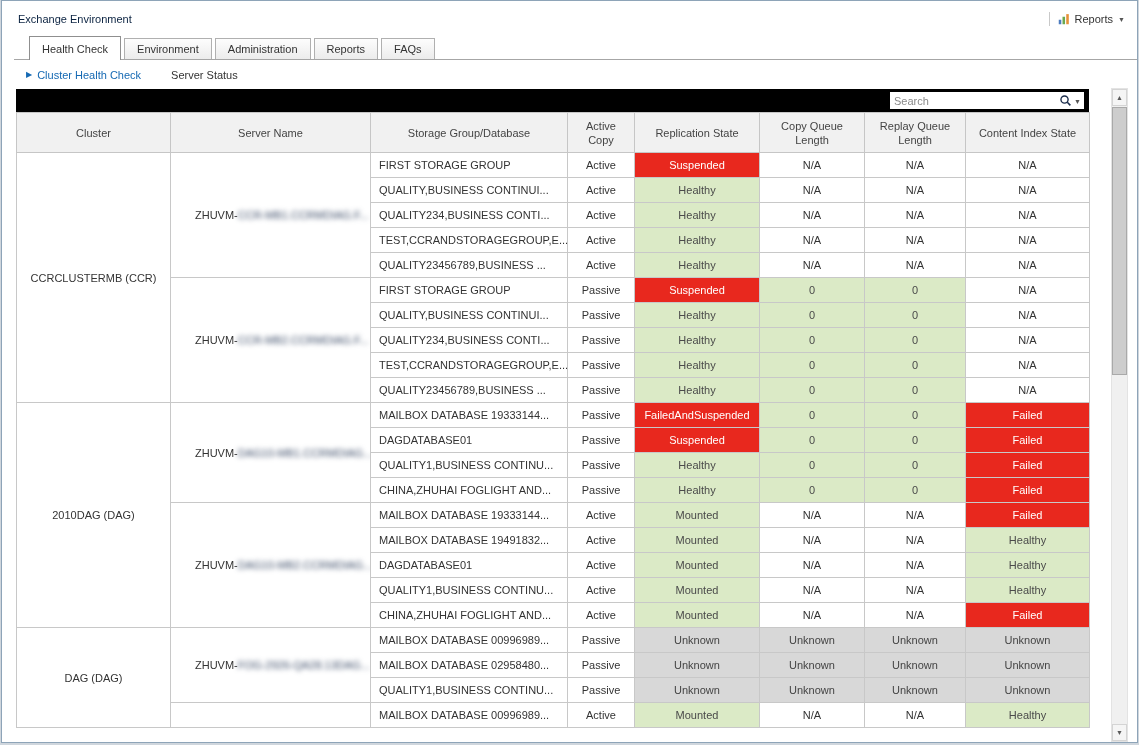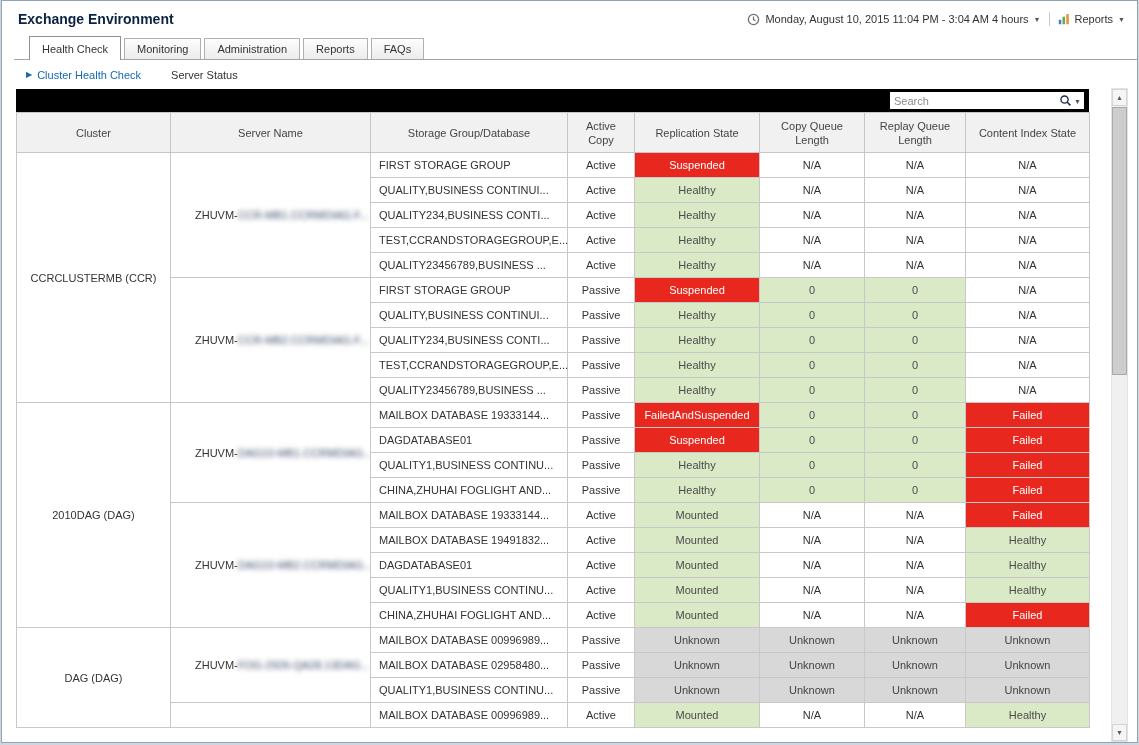--- a/index.html
+++ b/index.html
@@ -5,21 +5,21 @@
   * { margin:0; padding:0; box-sizing:border-box; }
   body { background:#cfd6dd; font-family:"Liberation Sans", sans-serif; }
   .page {
     width:1137px; height:743px; margin:0 auto; border:1px solid #8ea4b8;
     background:#fff; position:relative; overflow:hidden;
     font-family:"Liberation Sans", sans-serif;
   }
 
   
   .top-header { height:36px; display:flex; align-items:center; justify-content:space-between; padding:0 12px 0 16px; background:#fff; }
-  .page-title { font-size:14px; font-weight:bold; color:#0a2240; }
+  .page-title { font-size:11px; font-weight:normal; color:#0a2240; }
   .header-right { display:flex; align-items:center; gap:8px; }
   .hdr-group { display:flex; align-items:center; gap:5px; cursor:default; }
   .hdr-text { font-size:11px; color:#333; }
   .caret { font-size:7px; color:#555; padding-top:1px; }
   .hdr-divider { width:1px; height:14px; background:#c9c9c9; }
 
   
   .tab-strip { display:flex; align-items:flex-end; padding-left:15px; border-bottom:1px solid #a6a6a6; height:23px; background:#fff;margin-left:12px; }
   .tab {
     font-size:11px; color:#333; padding:4px 12px; margin-right:3px;
@@ -71,48 +71,38 @@
   svg { display:block; }
 </style>
 </head>
 <body>
 
 <div class="page">
 
   <div class="top-header">
     <div class="page-title">Exchange Environment</div>
     <div class="header-right">
-      <div class="hdr-group">
-        <span>
-          <svg width="13" height="13" viewBox="0 0 16 16">
-              <circle cx="8" cy="8" r="6.3" fill="none" stroke="#707070" stroke-width="1.6"></circle>
-              <path d="M8 4.4V8.2l2.6 1.4" fill="none" stroke="#707070" stroke-width="1.5"></path>
-            </svg>
-        </span>
-        <span class="hdr-text">Monday, August 10, 2015 11:04 PM - 3:04 AM 4 hours</span>
-        <span class="caret">▼</span>
-      </div>
       <div class="hdr-divider"></div>
       <div class="hdr-group">
         <span>
           <svg width="12" height="12" viewBox="0 0 16 16">
               <rect x="1" y="9" width="3.4" height="6" fill="#4d7cc0"></rect>
               <rect x="6" y="5" width="3.4" height="10" fill="#6aa84f"></rect>
               <rect x="11" y="1.5" width="3.4" height="13.5" fill="#e69138"></rect>
             </svg>
         </span>
         <span class="hdr-text">Reports</span>
         <span class="caret">▼</span>
       </div>
     </div>
   </div>
 
   <div class="tab-strip">
     <div class="tab active">Health Check</div>
-    <div class="tab">Monitoring</div>
+    <div class="tab">Environment</div>
     <div class="tab">Administration</div>
     <div class="tab">Reports</div>
     <div class="tab">FAQs</div>
   </div>
 
   <div class="subnav">
     <div class="subnav-item active">
       <span class="tri">▶</span>
       <span class="subnav-label">Cluster Health Check</span>
     </div>

